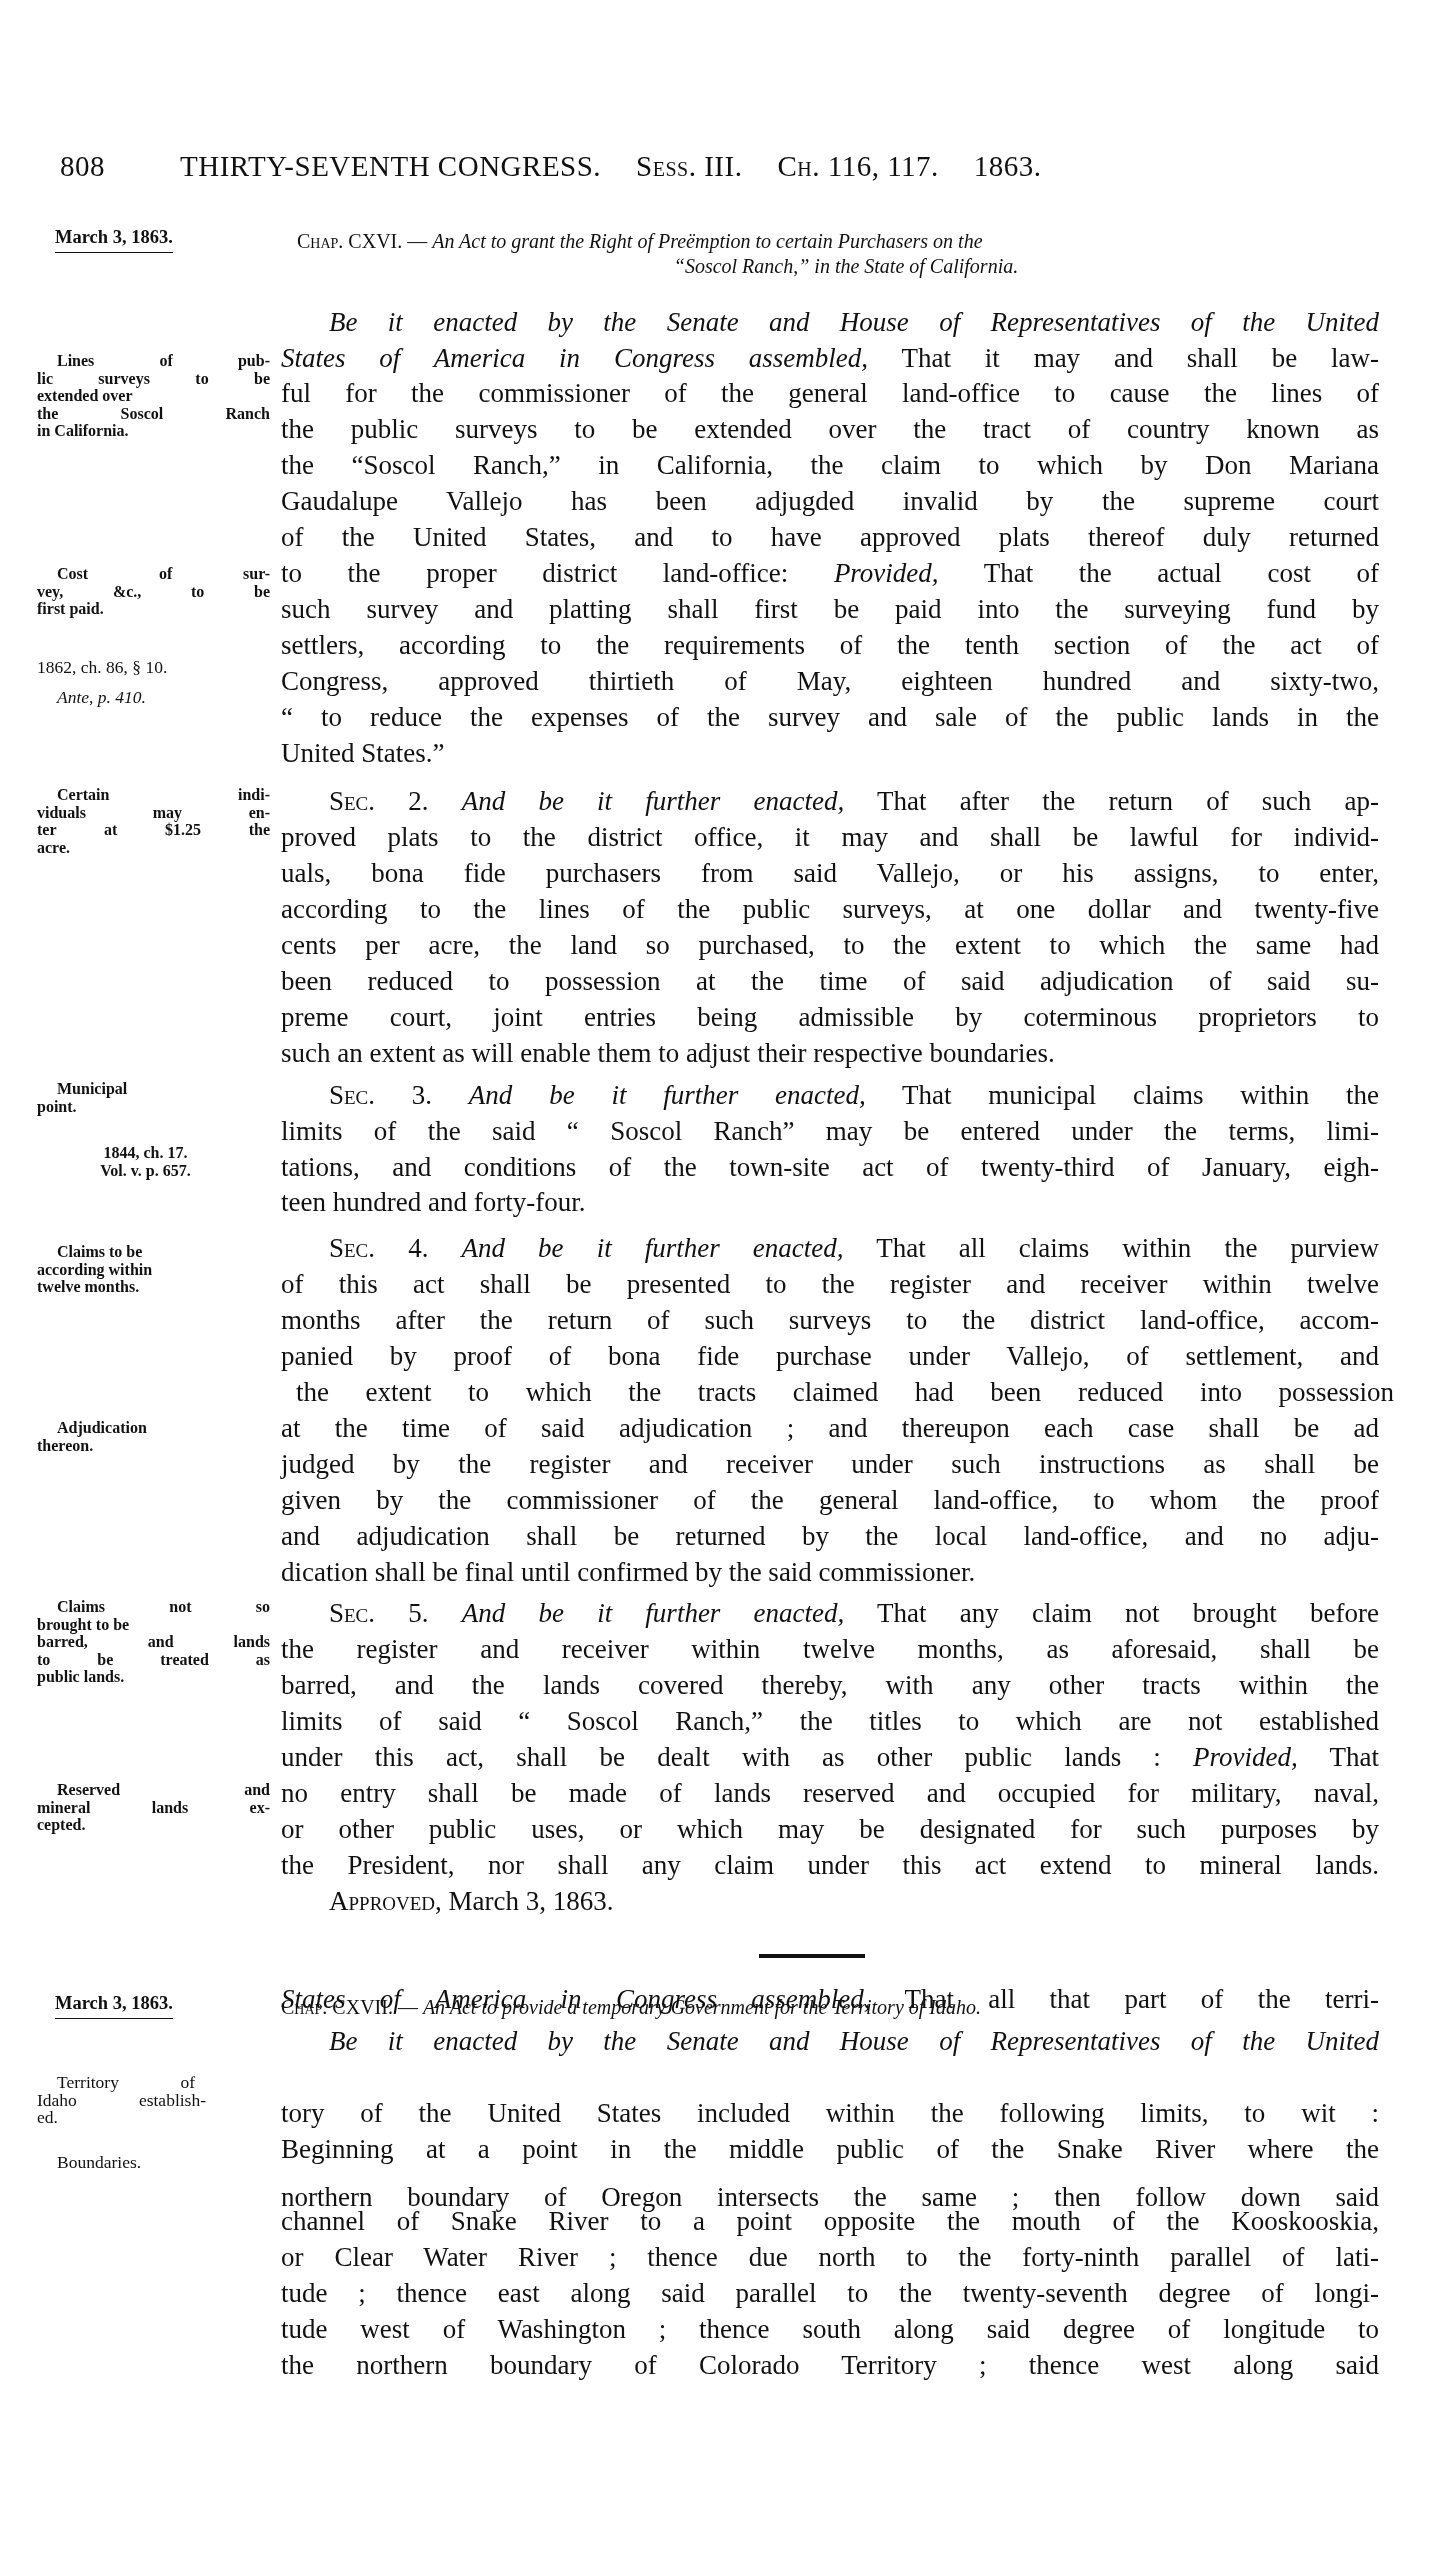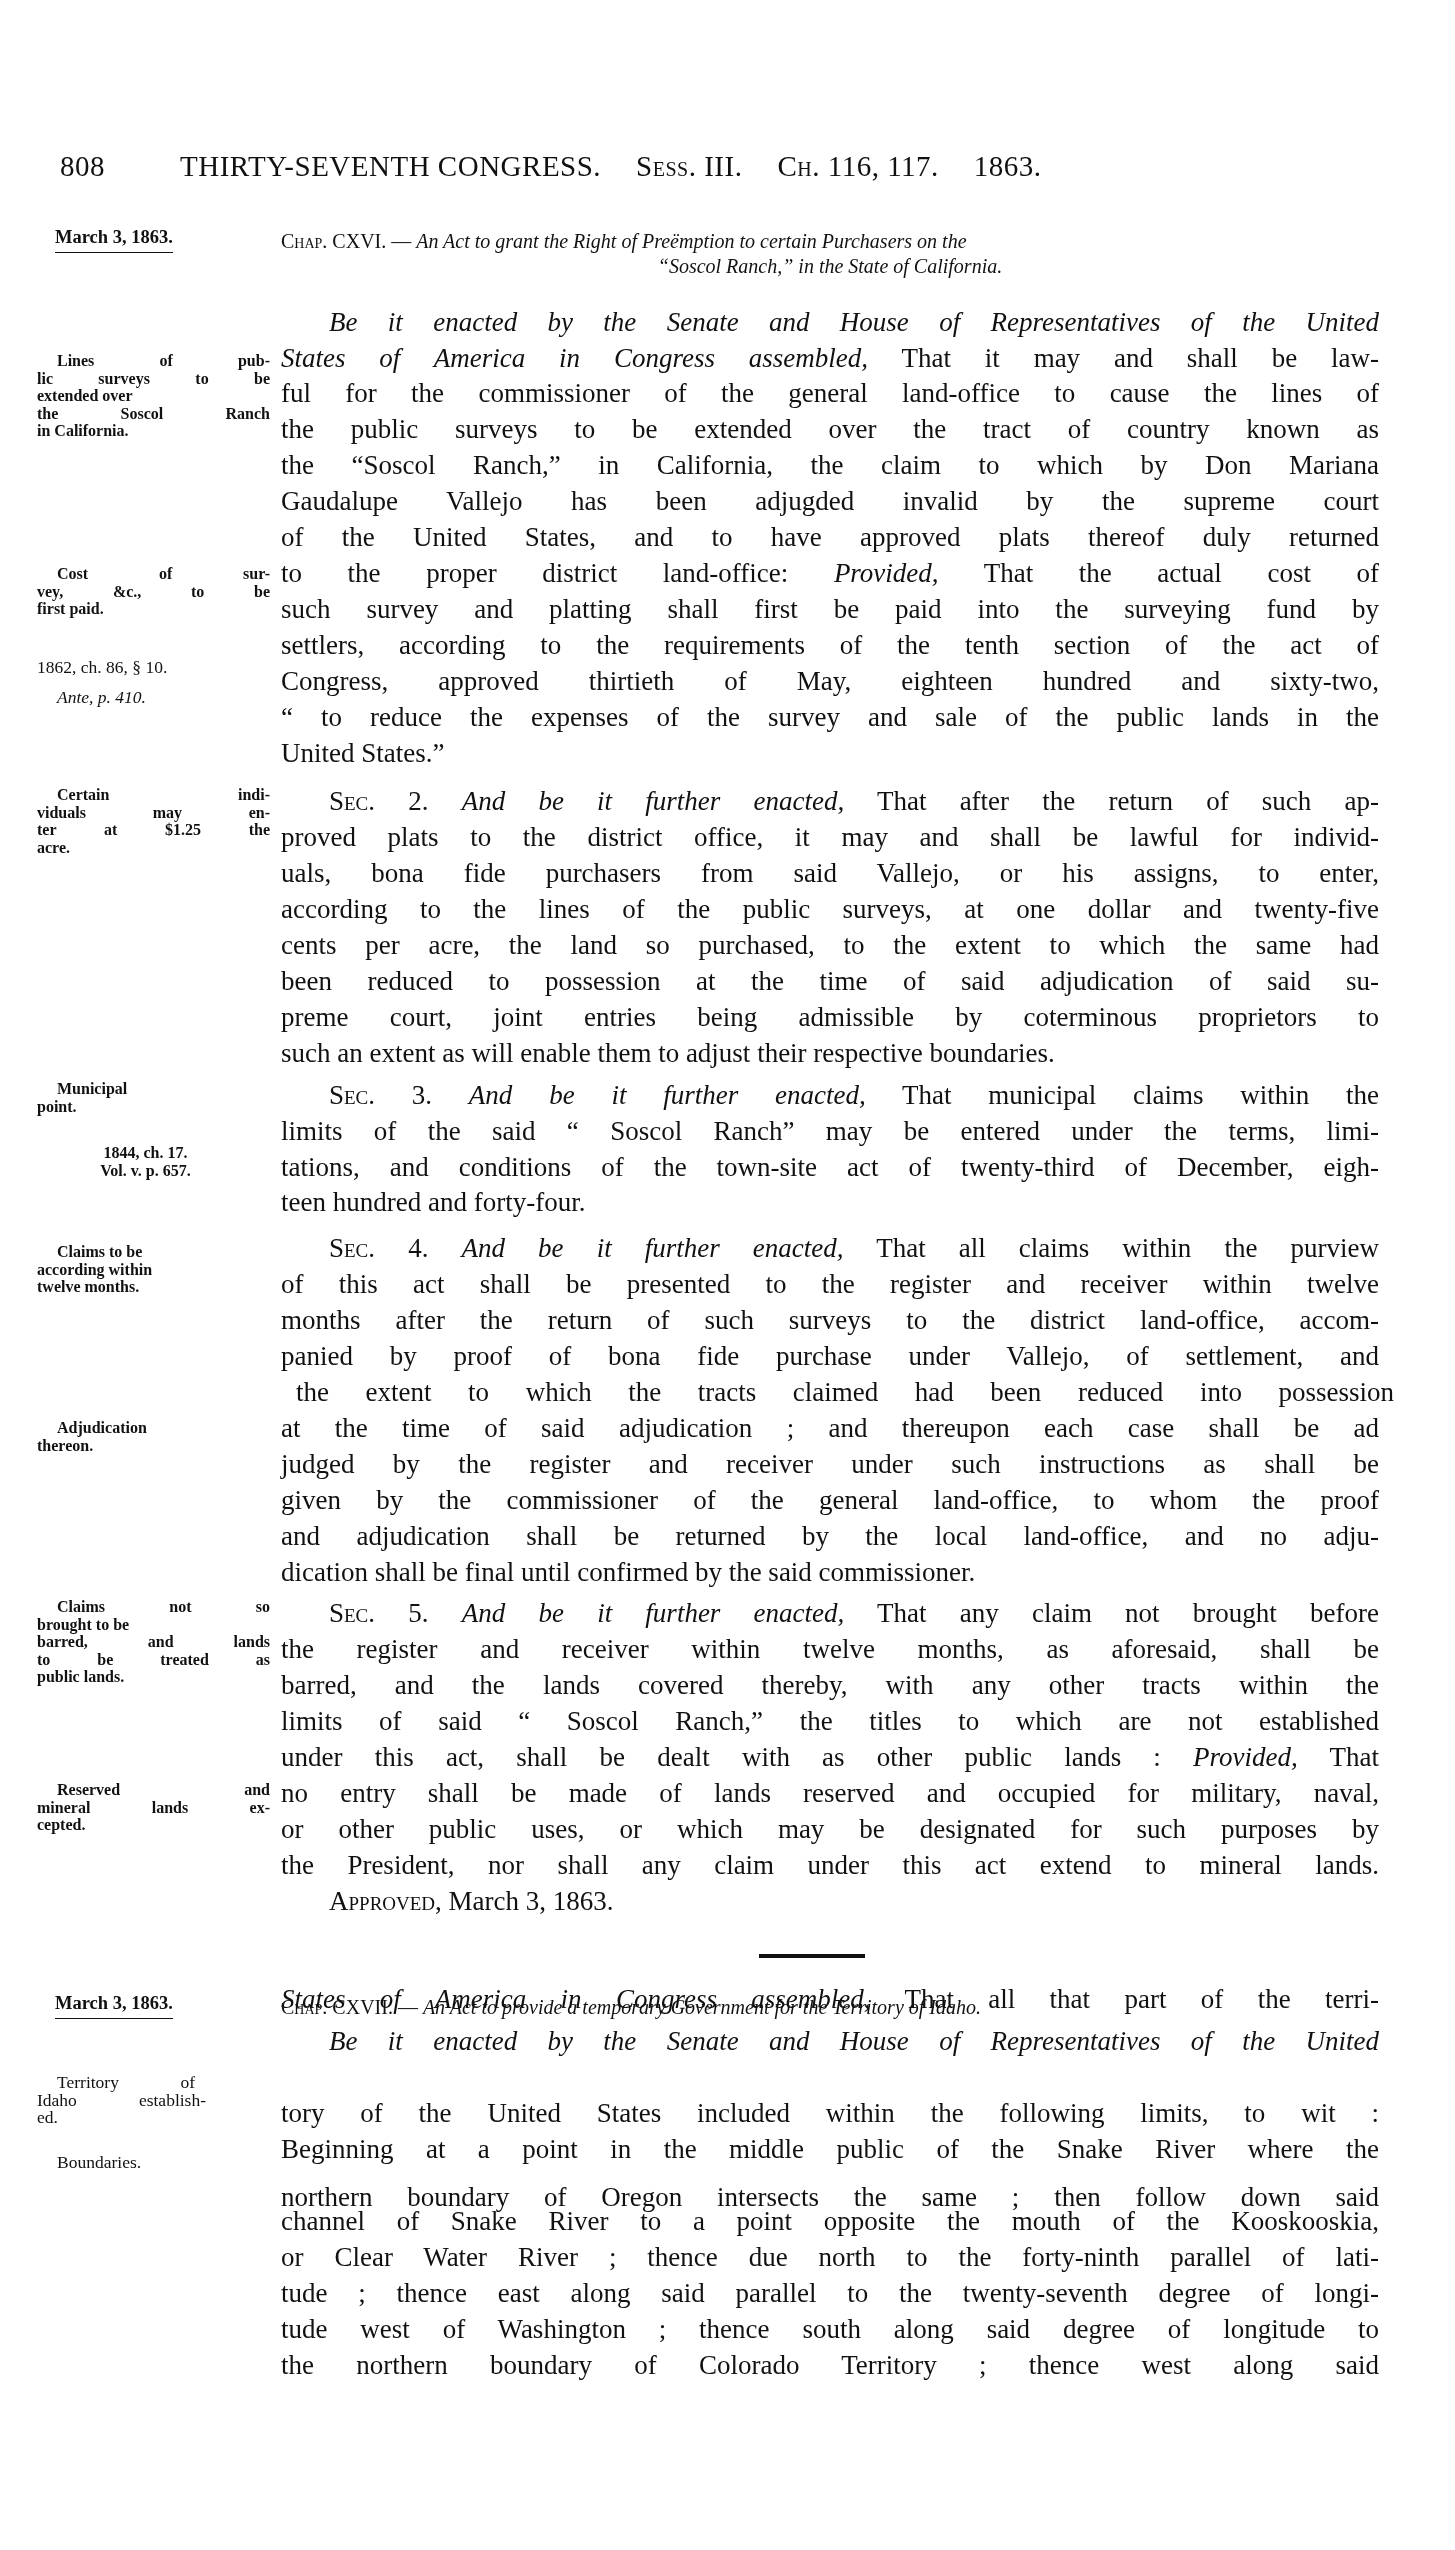--- a/index.html
+++ b/index.html
@@ -47,21 +47,21 @@
 
 <div class="header-line">
   <span class="pg">808</span>
   <span class="congress">THIRTY-SEVENTH CONGRESS.</span>
   <span class="sess sc">Sess. III.</span>
   <span class="ch sc">Ch. 116, 117.</span>
   <span>1863.</span>
 </div>
 
 <div class="date-note" style="top:227px;">March 3, 1863.</div>
-<div class="chap-title" style="top:229px;">
+<div class="chap-title" style="top:229px;margin-left:16px;">
   <span class="sc">Chap. CXVI. —</span>
   <span class="it">An Act to grant the Right of Preëmption to certain Purchasers on the</span>
   <span class="line2">“Soscol Ranch,” in the State of California.</span>
 </div>
 
 <div class="margin-note" style="top:352px;">
   <span class="ln j ind">Lines of pub-</span>
   <span class="ln j">lic surveys to be</span>
   <span class="ln">extended over</span>
   <span class="ln j">the Soscol Ranch</span>
@@ -132,21 +132,21 @@
 <div class="body-line" style="top:822px;">proved plats to the district office, it may and shall be lawful for individ-</div>
 <div class="body-line" style="top:858px;">uals, bona fide purchasers from said Vallejo, or his assigns, to enter,</div>
 <div class="body-line" style="top:894px;">according to the lines of the public surveys, at one dollar and twenty-five</div>
 <div class="body-line" style="top:930px;">cents per acre, the land so purchased, to the extent to which the same had</div>
 <div class="body-line" style="top:966px;">been reduced to possession at the time of said adjudication of said su-</div>
 <div class="body-line" style="top:1002px;">preme court, joint entries being admissible by coterminous proprietors to</div>
 <div class="body-line last" style="top:1038px;">such an extent as will enable them to adjust their respective boundaries.</div>
 
 <div class="body-line indent" style="top:1080px;"><span class="sc">Sec. 3.</span> <span class="it">And be it further enacted,</span><span> That municipal claims within the</span></div>
 <div class="body-line" style="top:1116px;">limits of the said “ Soscol Ranch” may be entered under the terms, limi-</div>
-<div class="body-line" style="top:1152px;">tations, and conditions of the town-site act of twenty-third of December, eigh-</div>
+<div class="body-line" style="top:1152px;">tations, and conditions of the town-site act of twenty-third of January, eigh-</div>
 <div class="body-line last" style="top:1187px;">teen hundred and forty-four.</div>
 
 <div class="body-line indent" style="top:1233px;"><span class="sc">Sec. 4.</span> <span class="it">And be it further enacted,</span><span> That all claims within the purview</span></div>
 <div class="body-line" style="top:1269px;">of this act shall be presented to the register and receiver within twelve</div>
 <div class="body-line" style="top:1305px;">months after the return of such surveys to the district land-office, accom-</div>
 <div class="body-line" style="top:1341px;">panied by proof of bona fide purchase under Vallejo, of settlement, and</div>
 <div class="body-line" style="top:1377px;margin-left:15px;">the extent to which the tracts claimed had been reduced into possession</div>
 <div class="body-line" style="top:1413px;">at the time of said adjudication ; and thereupon each case shall be ad</div>
 <div class="body-line" style="top:1449px;">judged by the register and receiver under such instructions as shall be</div>
 <div class="body-line" style="top:1485px;">given by the commissioner of the general land-office, to whom the proof</div>

